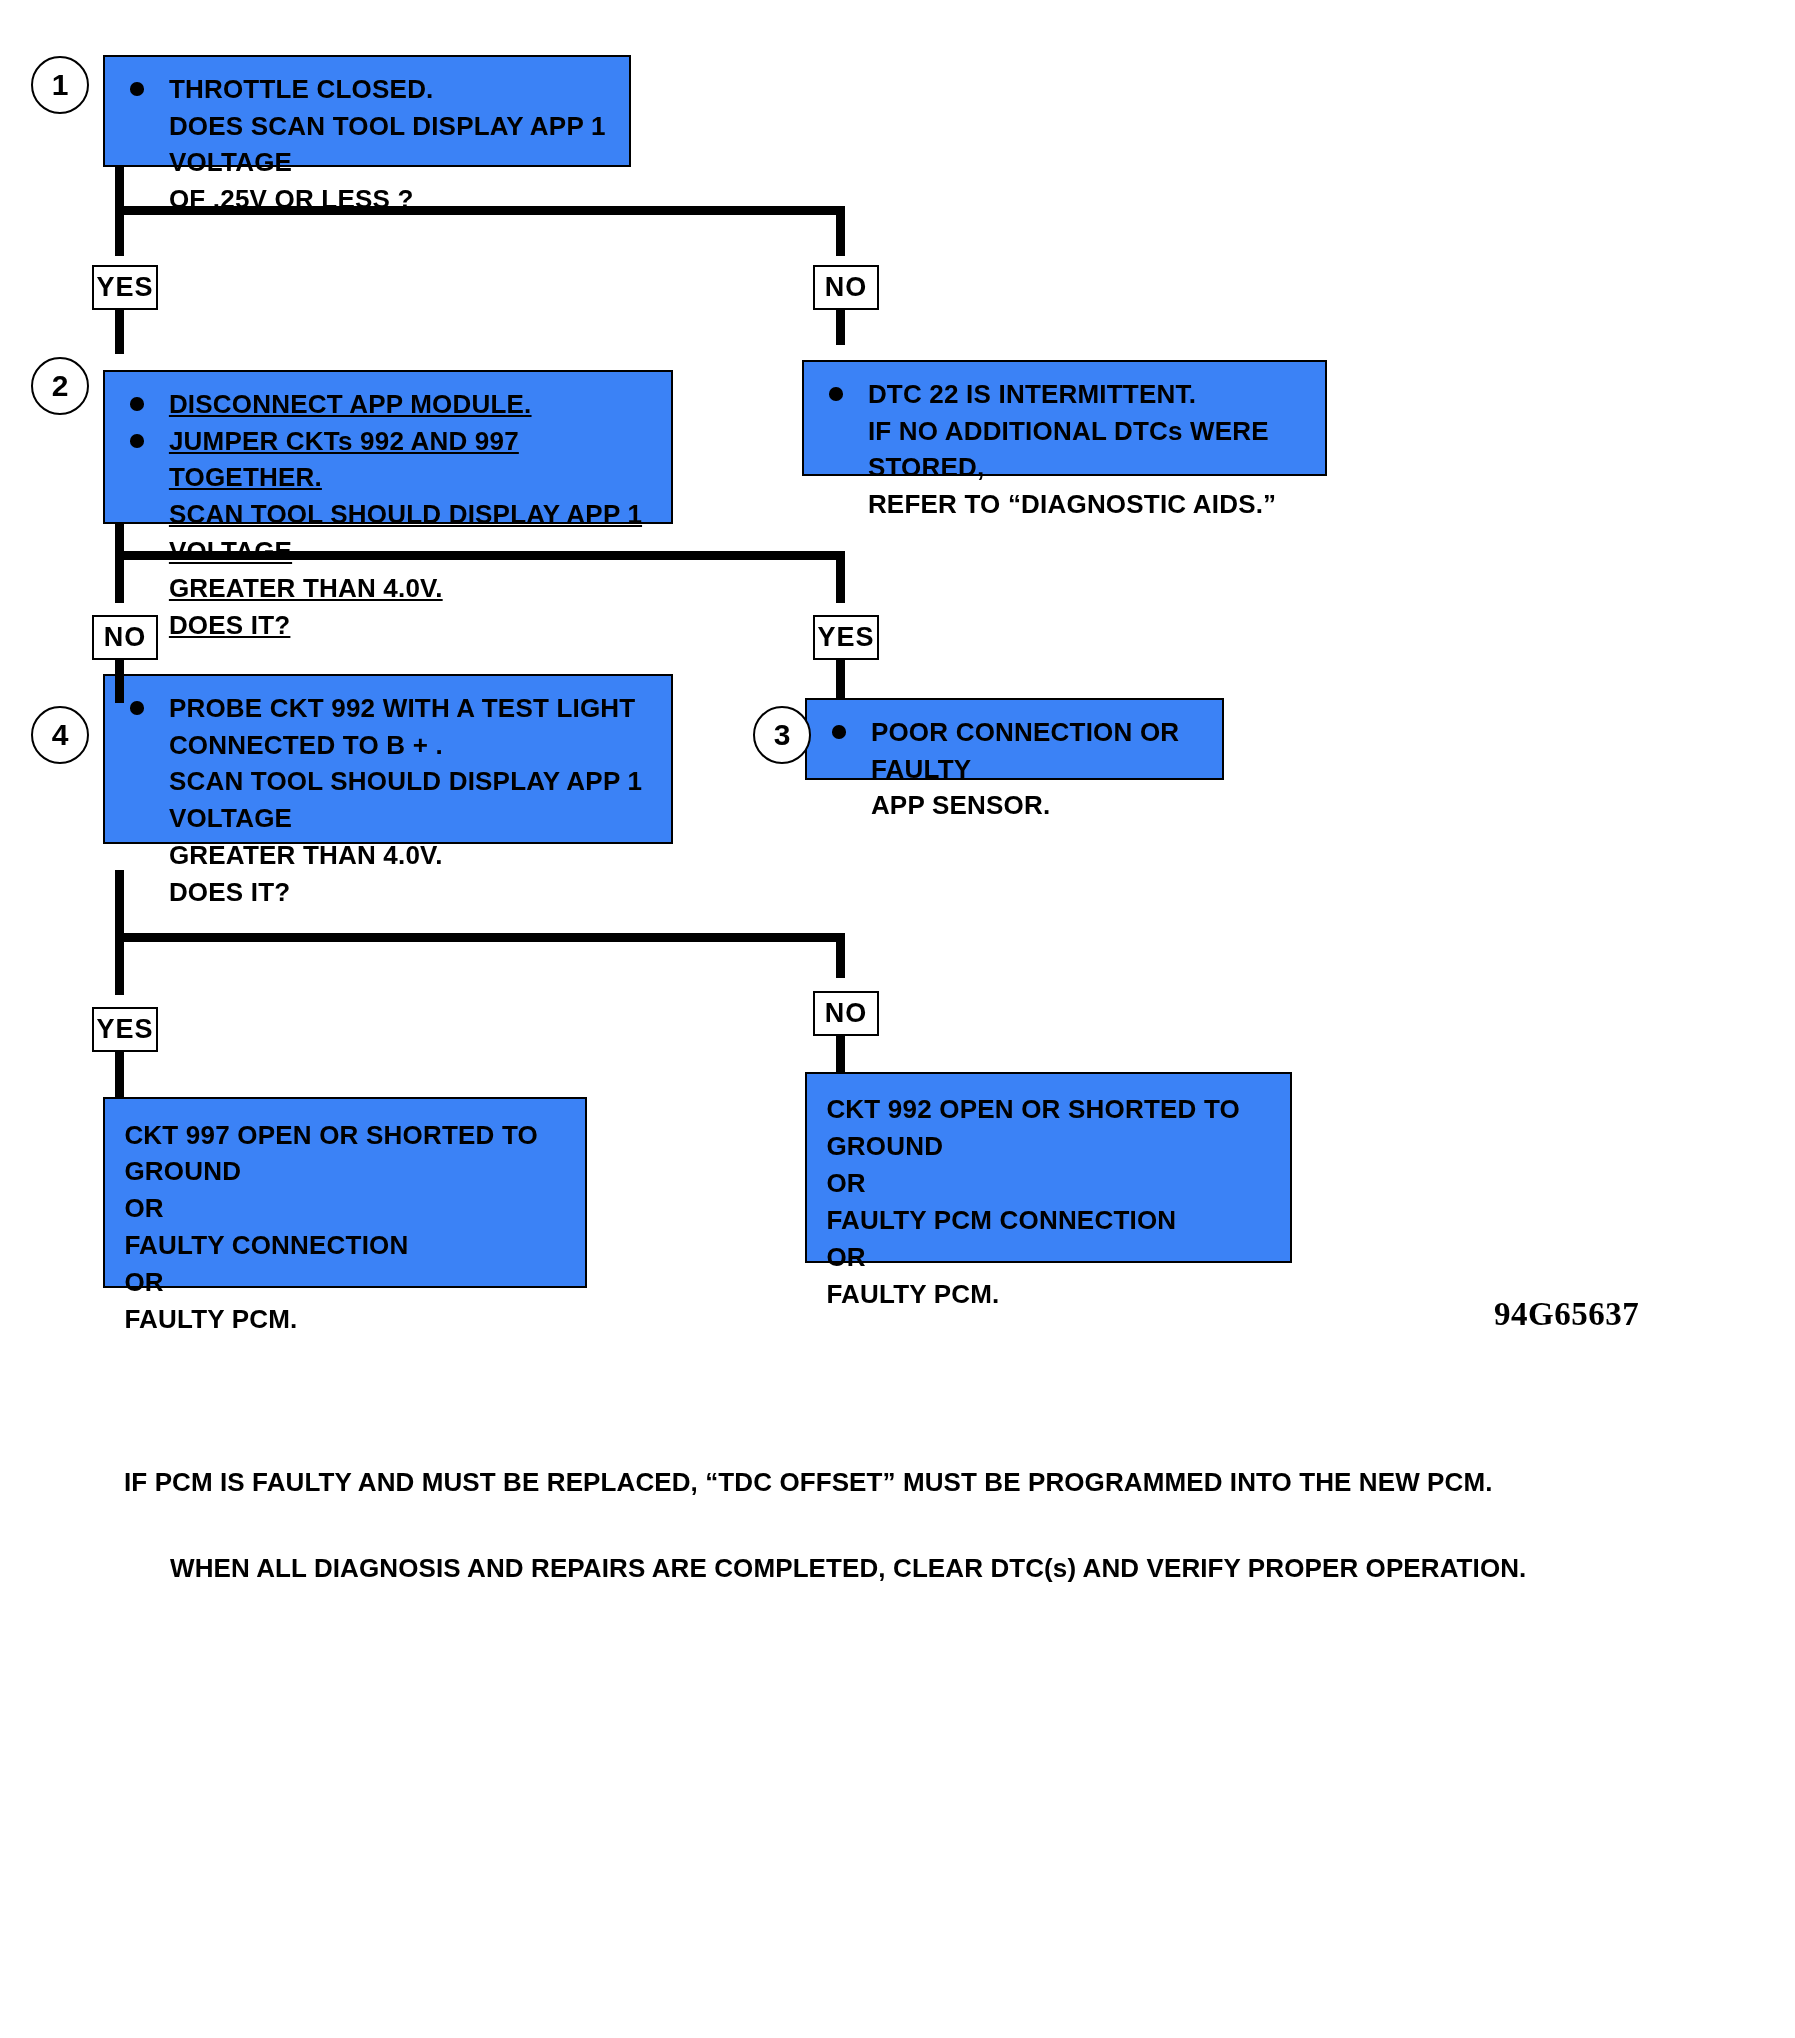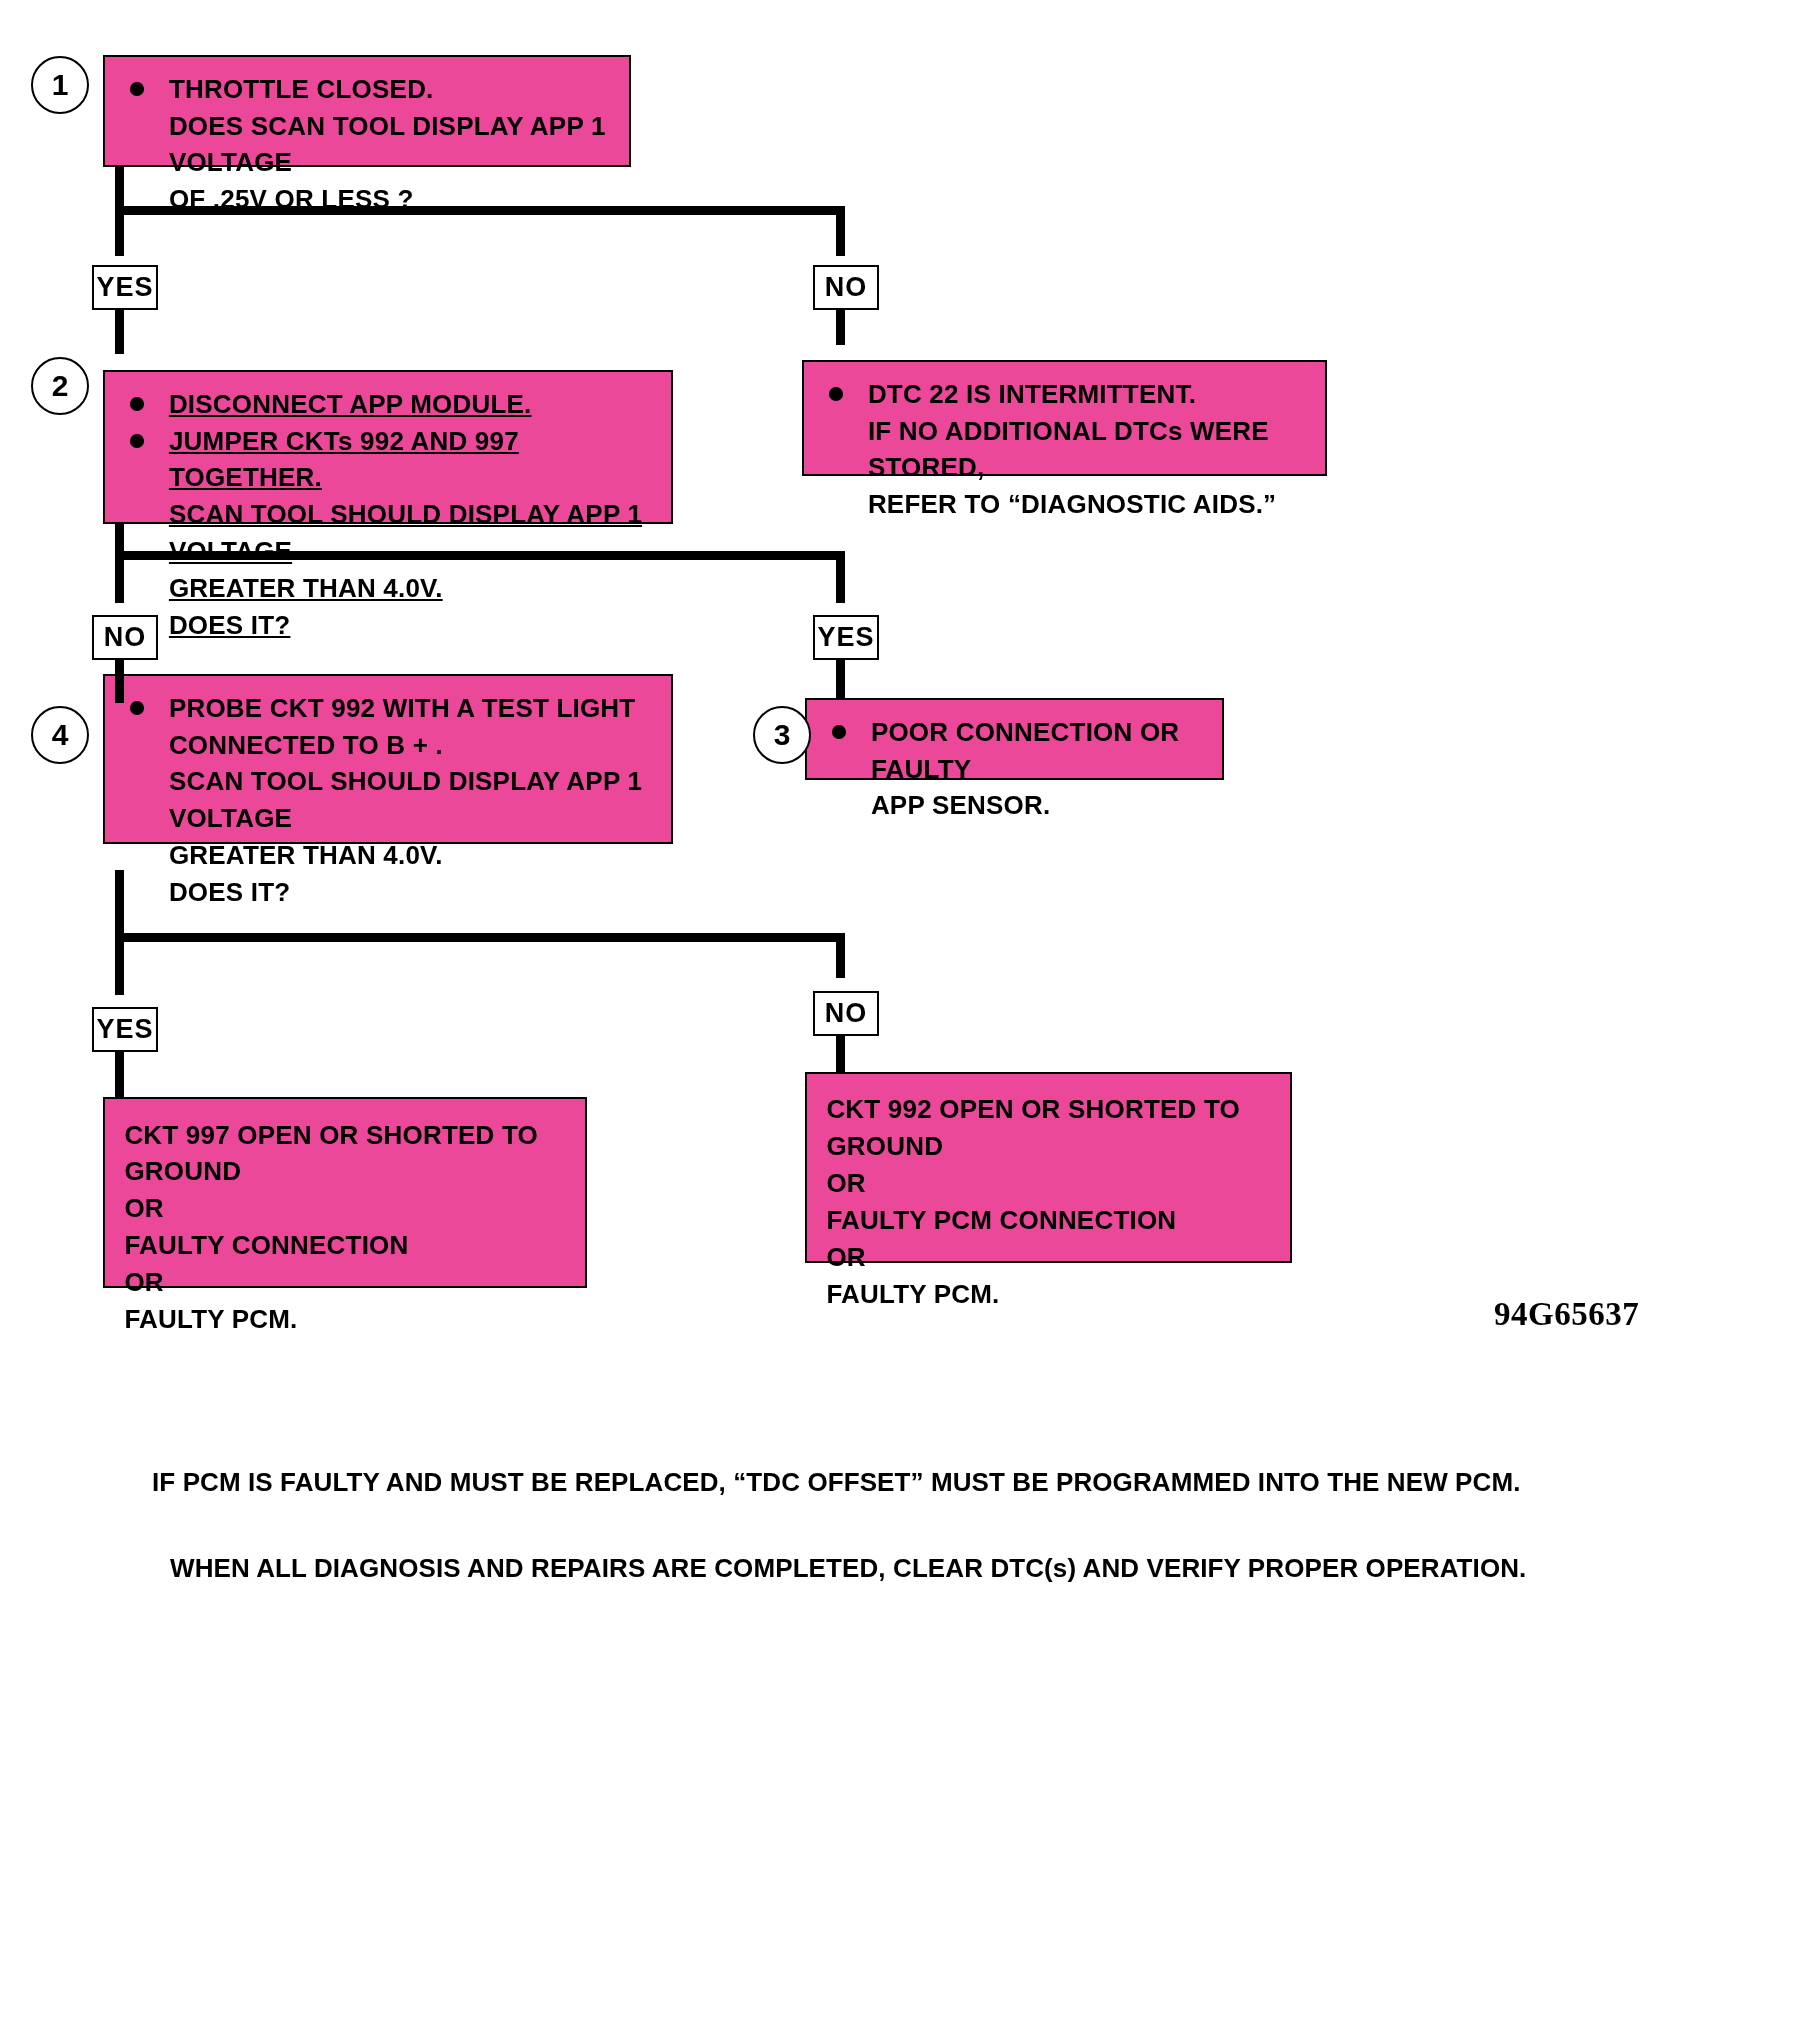--- a/index.html
+++ b/index.html
@@ -17,21 +17,21 @@
     height: 2039px;
     background: #ffffff;
     overflow: hidden;
   }
 
   
   .box {
     position: absolute;
     box-sizing: border-box;
     border: 2.9px solid #000;
-    background: #ec4899;
+    background: #3b82f6;
     padding: 13.6px 15.5px 13.6px 17.5px;
   }
   .box-text {
     font-size: 26px;
     font-weight: 700;
     letter-spacing: 0.2px;
     line-height: 1.42;
     white-space: pre-line;
   }
   .bullet-row {
@@ -225,17 +225,17 @@
   <div class="box" style="left:805px; top:1072px; width:487px; height:191px; padding-top:17px;">
     <div class="box-text plain-body">CKT 992 OPEN OR SHORTED TO GROUND
 OR
 FAULTY PCM CONNECTION
 OR
 FAULTY PCM.</div>
   </div>
 
   <div class="drawing-id" style="left:1494px; top:1271px;margin-top:25px;">94G65637</div>
 
-  <div class="footnote" style="left:124px; top:1467px;margin-left:28px;">IF PCM IS FAULTY AND MUST BE REPLACED, “TDC OFFSET” MUST BE PROGRAMMED INTO THE NEW PCM.</div>
+  <div class="footnote" style="left:124px; top:1467px;">IF PCM IS FAULTY AND MUST BE REPLACED, “TDC OFFSET” MUST BE PROGRAMMED INTO THE NEW PCM.</div>
   <div class="footnote" style="left:170px; top:1553px;">WHEN ALL DIAGNOSIS AND REPAIRS ARE COMPLETED, CLEAR DTC(s) AND VERIFY PROPER OPERATION.</div>
 
 </div>
 
 
 </body></html>

